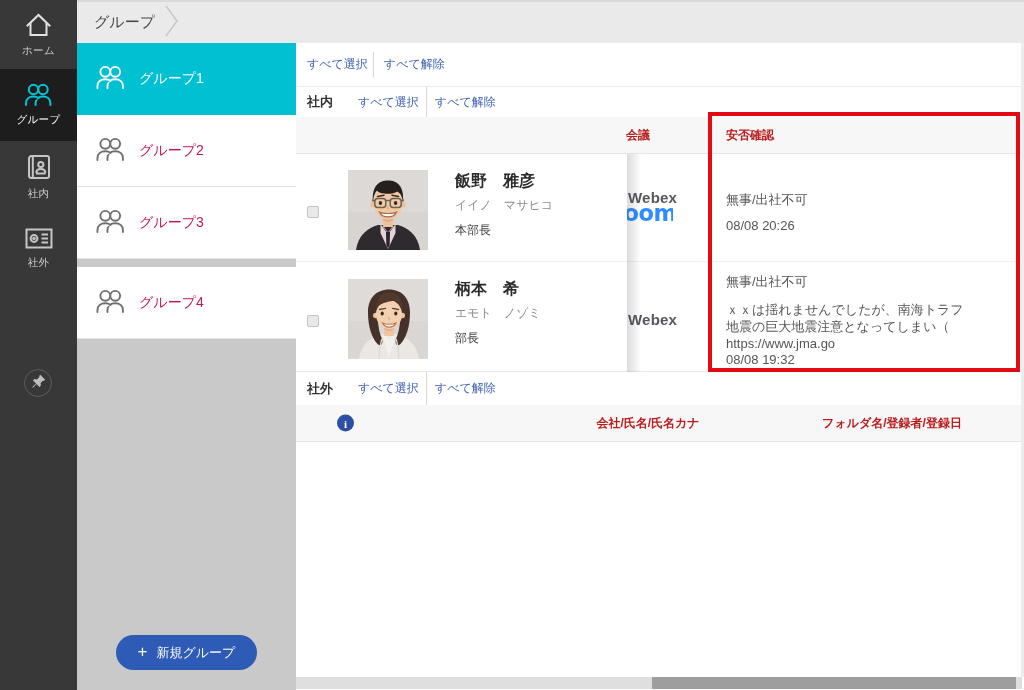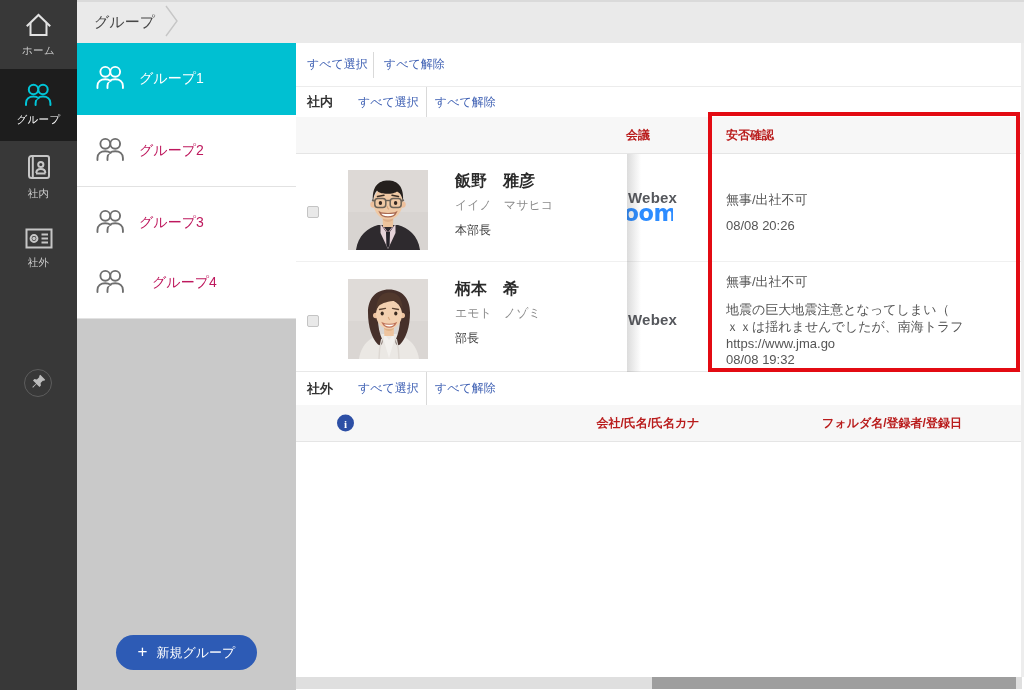--- a/index.html
+++ b/index.html
@@ -190,21 +190,21 @@
         <svg width="33" height="24" viewBox="0 0 31 23" fill="none" stroke="#6e6e6e" stroke-width="1.8" stroke-linecap="round">
           <circle cx="20" cy="6.5" r="4.7"></circle>
           <path d="M12.6 22 v-1.8 c0-4.2 3.2-6.6 7.4-6.6 s7.4 2.4 7.4 6.6 V22"></path>
           <circle cx="10.5" cy="6.5" r="4.7" fill="#ffffff"></circle>
           <path d="M3 22 v-1.8 c0-4.2 3.2-6.6 7.5-6.6 2 0 3.8.55 5.1 1.6" fill="#ffffff"></path>
         </svg>
       </span>
       <span class="group-label">グループ3</span>
     </div>
 
-    <div class="group-item" style="top:204px;gap:13px;">
+    <div class="group-item" style="top:224px;">
       <span class="group-icon">
         <svg width="33" height="24" viewBox="0 0 31 23" fill="none" stroke="#6e6e6e" stroke-width="1.8" stroke-linecap="round">
           <circle cx="20" cy="6.5" r="4.7"></circle>
           <path d="M12.6 22 v-1.8 c0-4.2 3.2-6.6 7.4-6.6 s7.4 2.4 7.4 6.6 V22"></path>
           <circle cx="10.5" cy="6.5" r="4.7" fill="#ffffff"></circle>
           <path d="M3 22 v-1.8 c0-4.2 3.2-6.6 7.5-6.6 2 0 3.8.55 5.1 1.6" fill="#ffffff"></path>
         </svg>
       </span>
       <span class="group-label">グループ4</span>
     </div>
@@ -299,22 +299,22 @@
           <path d="M33.8 60 C32 66 31 72 31 80 M48.2 60 C50 66 51 72 51 80" stroke="#ddd8d3" stroke-width="1.4" fill="none"></path>
         </svg>
       </span>
       <span class="p-name">柄本　希</span>
       <span class="p-kana">エモト　ノゾミ</span>
       <span class="p-title">部長</span>
       <span class="webex-logo">Webex</span>
       <div class="safety-cell">
         <div class="safety-status">無事/出社不可</div>
         <div class="safety-msg">
+          <div class="safety-line">ｘｘは揺れませんでしたが、南海トラフ</div>
           <div class="safety-line">地震の巨大地震注意となってしまい（</div>
-          <div class="safety-line">ｘｘは揺れませんでしたが、南海トラフ</div>
           <div class="safety-line">https://www.jma.go</div>
         </div>
         <div class="safety-time">08/08 19:32</div>
       </div>
     </div>
 
     <div class="col-shadow"></div>
 
     <div class="sec-bar sec-external">
       <span class="sec-label">社外</span>

